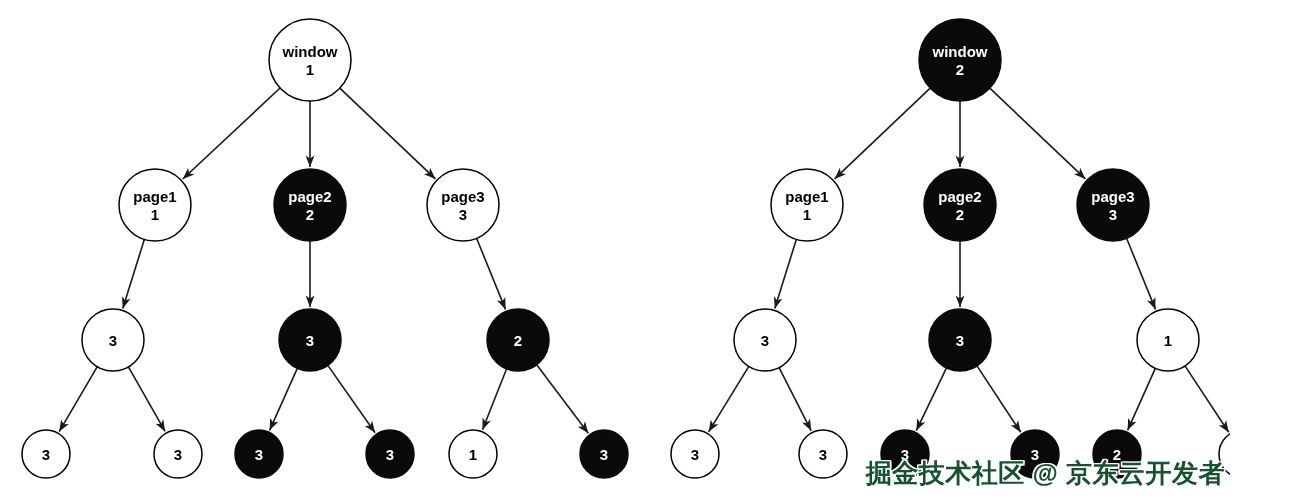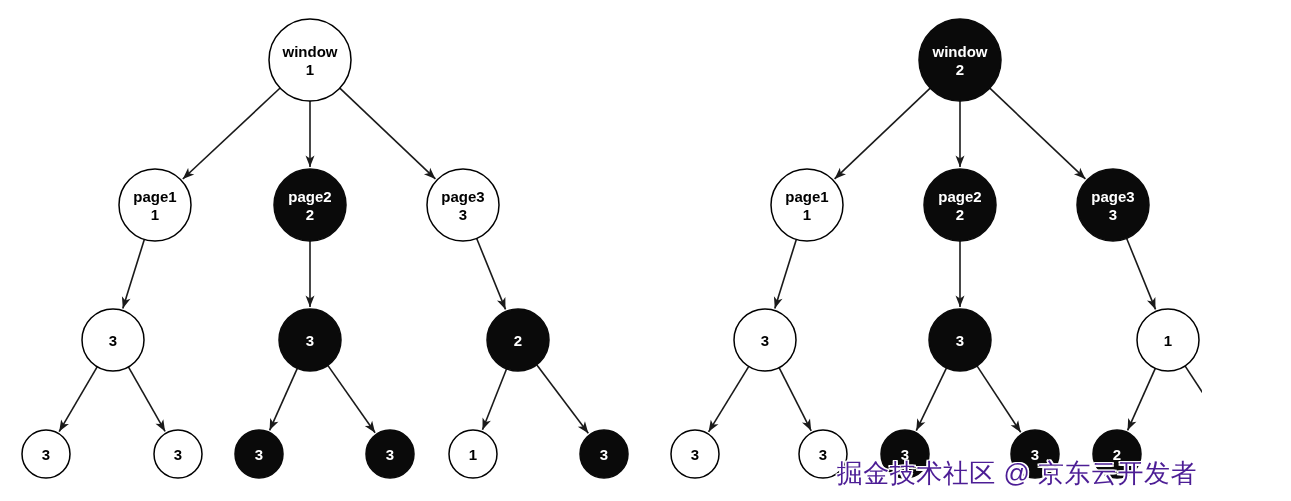--- a/index.html
+++ b/index.html
@@ -7,40 +7,41 @@
     padding: 0;
     background: #ffffff;
     font-family: "Liberation Sans", sans-serif;
   }
   #stage {
     position: relative;
     width: 1202px;
     height: 501px;
     background: #ffffff;
     overflow: hidden;
+    padding-left: 28px;
   }
   #tree-svg {
     position: absolute;
     left: 0;
     top: 0;
   }
   .node-label {
     font-family: "Liberation Sans", sans-serif;
     font-weight: 700;
     font-size: 15px;
     pointer-events: none;
   }
   #watermark {
     position: absolute;
     right: 5px;
     bottom: 10px;
     font-size: 26px;
-    font-weight: 400;
+    font-weight: 700;
     letter-spacing: 0.5px;
-    color: #4c1d95;
+    color: #14532d;
     white-space: nowrap;
     text-shadow:
       -1.5px -1.5px 0 #ffffff,
        1.5px -1.5px 0 #ffffff,
       -1.5px  1.5px 0 #ffffff,
        1.5px  1.5px 0 #ffffff,
        0px    1.5px 0 #ffffff,
        0px   -1.5px 0 #ffffff,
        1.5px  0px   0 #ffffff,
       -1.5px  0px   0 #ffffff;

